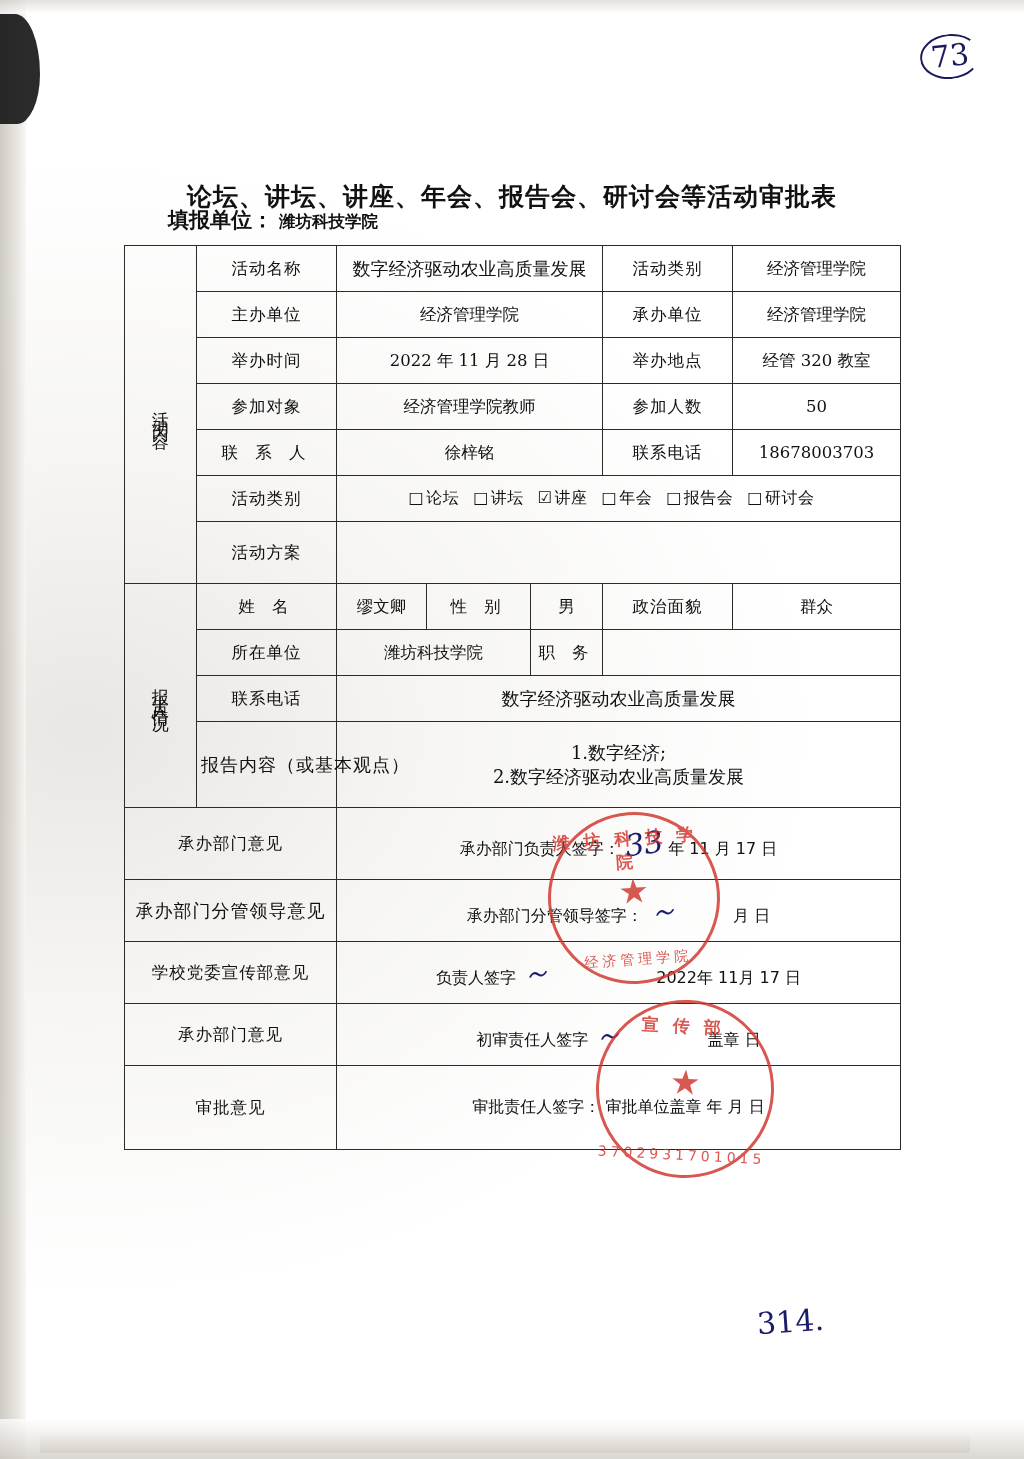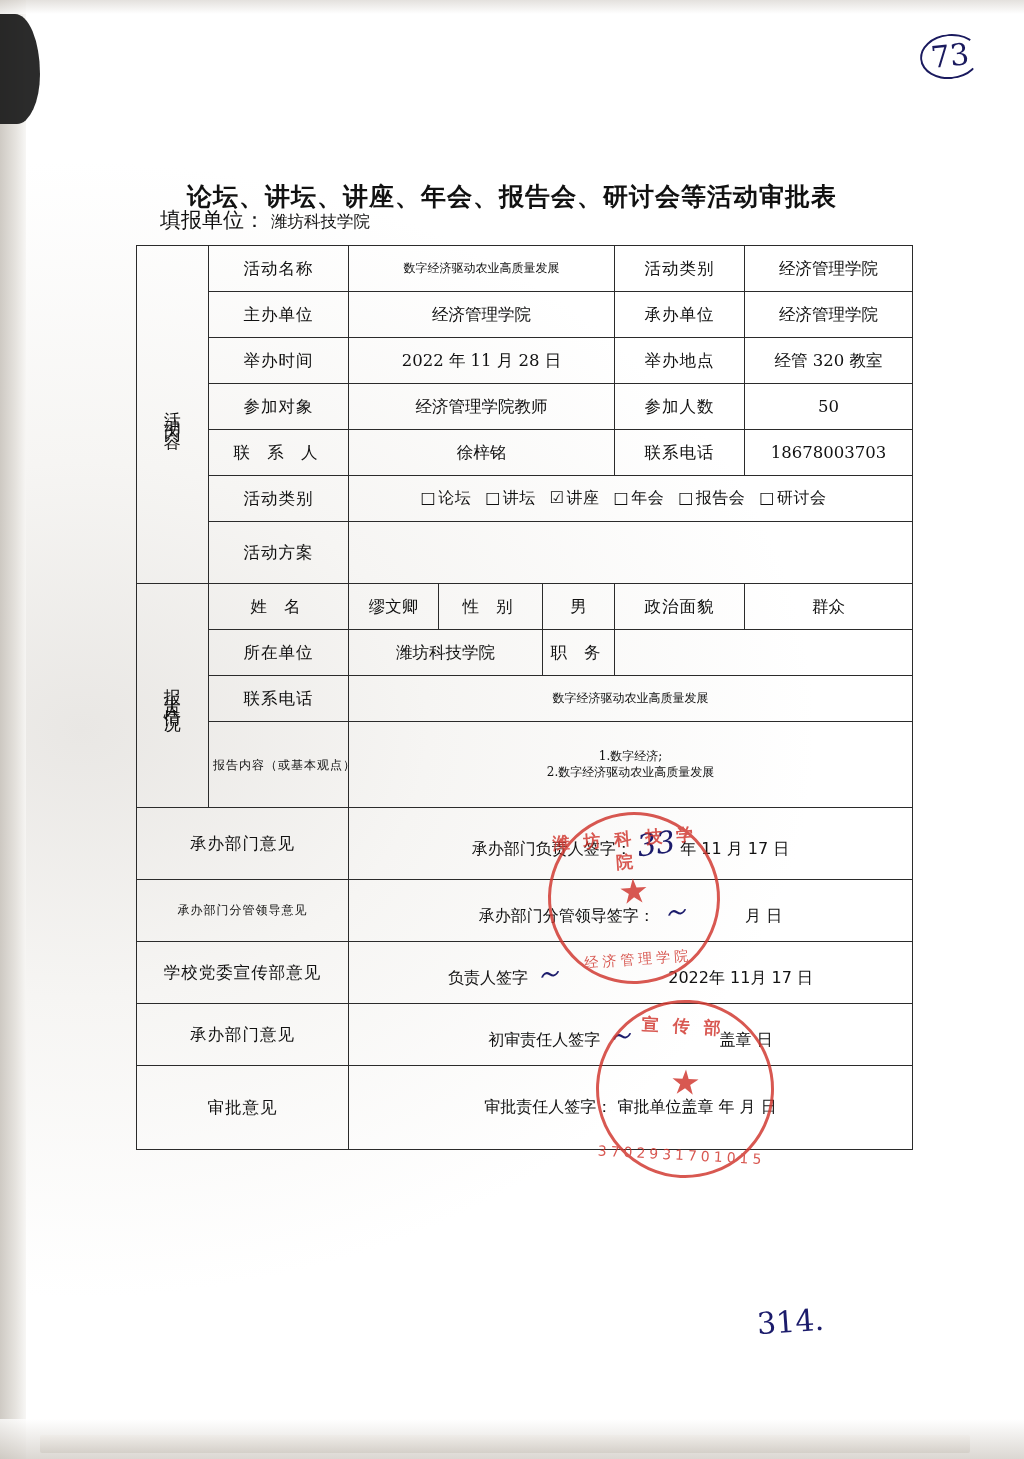--- a/index.html
+++ b/index.html
@@ -58,29 +58,30 @@
 
   .title{
     position:absolute;left:0;top:152px;width:100%;
     text-align:center;
     font-family:"DejaVu Sans","Liberation Sans",sans-serif;
     font-weight:bold;font-size:25px;color:#111;
     letter-spacing:1px;
     margin-top:28px;
   }
   .filler{
-    position:absolute;left:160px;top:206px;
+    position:absolute;left:168px;top:206px;
     font-size:21px;color:#111;
     font-family:"DejaVu Sans","Liberation Sans",sans-serif;
+    font-weight:bold;
   }
   .filler .val{margin-left:6px;}
 
   
   table.form{
-    position:absolute;left:136px;top:245px;
+    position:absolute;left:124px;top:245px;
     width:776px;
     border-collapse:collapse;
     table-layout:fixed;
     color:#111;
     font-size:16px;
     border-radius:26px;
   }
   table.form td{
     border:1.6px solid #2b2b2b;
     text-align:center;
@@ -95,21 +96,21 @@
     font-size:17px;
     writing-mode:vertical-rl;
     text-orientation:upright;
     display:inline-block;
     line-height:1.9;
   }
   .hw{ 
     font-family:"DejaVu Serif","Liberation Serif",serif;
     font-size:16.5px;
   }
-  .small{font-size:12px;}
+  .small{font-size:18px;}
   .rowh{height:46px;}
   .left{text-align:left;padding-left:10px;}
   .cat{font-size:16px;letter-spacing:0.5px;}
   .cat .box{margin-right:2px;}
   .sig{
     text-align:left;padding-left:8px;font-size:16px;white-space:nowrap;
   }
 
   
   .stamp{

